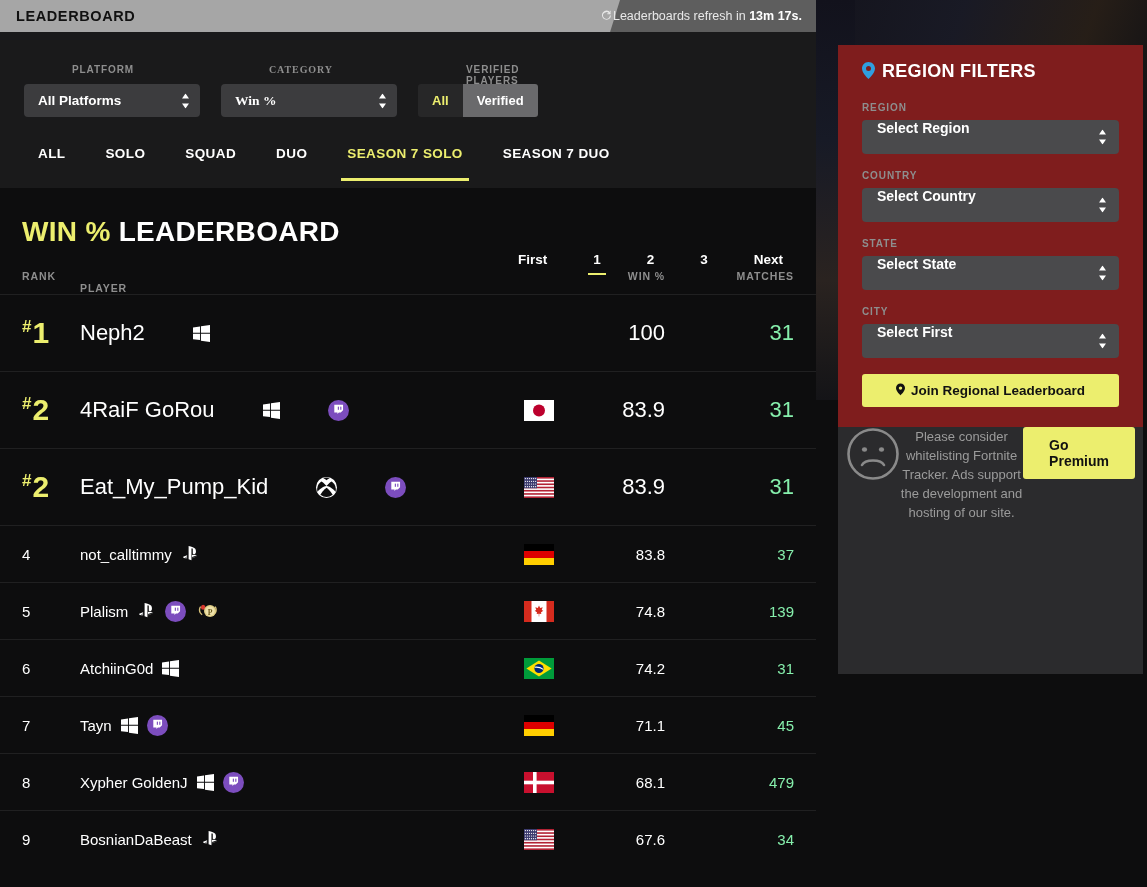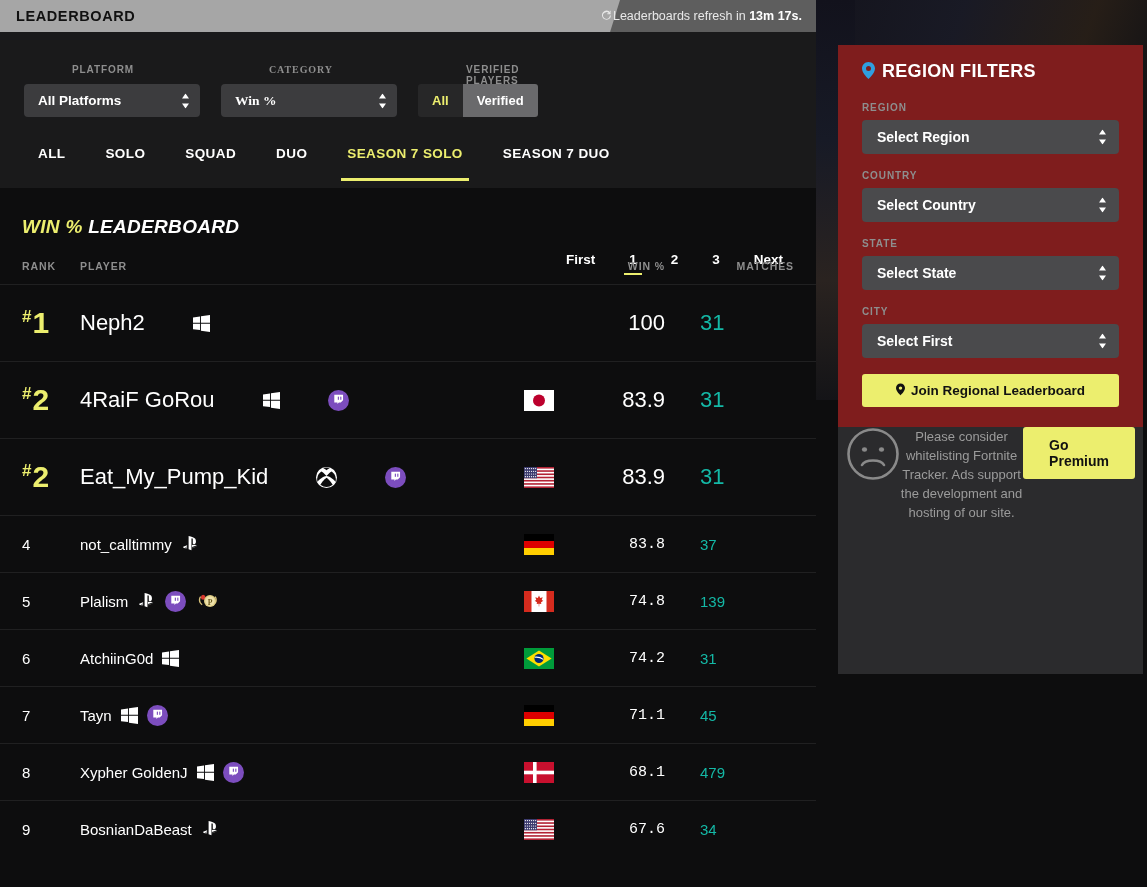--- a/index.html
+++ b/index.html
@@ -100,48 +100,48 @@
     color: #fff; white-space: nowrap;
   }
   .tab.active { color: #ecee6e; }
   .tab.active:after {
     content: ""; position: absolute; left: 14px; right: 14px; bottom: 7px;
     height: 3px; background: #ecee6e;
   }
 
   
   .board-title {
-    padding: 28px 0 0 22px; font-size: 19px; font-weight: bold;
-    letter-spacing: .3px; color: #fff; font-style: italic;
+    padding: 28px 0 0 22px; font-size: 28px; font-weight: bold;
+    letter-spacing: .3px; color: #fff;
   }
   .board-title .hl { color: #ecee6e; }
 
   
   .pager {
     position: absolute; right: 16px; top: 249px;
-    display: flex; align-items: center; gap: 0px;
+    display: flex; align-items: center; gap: 12px;
   }
   .pg {
     position: relative; font-size: 13.5px; font-weight: bold; color: #fff;
     padding: 0 17px; line-height: 22px;
   }
   .pg.first, .pg.next { color: #fff; }
   .pg.active { color: #fff; }
   .pg.active:after {
     content: ""; position: absolute; left: 12px; right: 12px; bottom: -4px;
     height: 2.5px; background: #ecee6e;
   }
 
   
   .thead {
     position: relative; height: 24px; margin-top: 22px;
     font-size: 10.5px; font-weight: bold; color: #8e8e8e; letter-spacing: .9px;
   }
   .th-rank { position: absolute; left: 22px; top: 0; }
-  .th-player { position: absolute; left: 80px; top: 0; }
+  .th-player { position: absolute; left: 80px; top: 12px; }
   .th-win { position: absolute; left: 605px; width: 60px; text-align: right; top: 0; }
   .th-matches { position: absolute; left: 700px; width: 94px; text-align: right; top: 0; }
 
   .row {
     position: relative; border-top: 1px solid #202021;
     display: flex; align-items: center;
   }
   .row.big { height: 77px; }
   .row.small { height: 57px; }
 
@@ -161,25 +161,25 @@
   .row.small .r-player { font-size: 15px; text-align: center; }
 
   .r-flag { position: absolute; left: 524px; width: 30px; height: 21px; }
   .r-flag svg { display: block; width: 30px; height: 21px; }
 
   .r-win {
     position: absolute; left: 585px; width: 80px; text-align: right;
     color: #fff;
   }
   .row.big .r-win { font-size: 22px; }
-  .row.small .r-win { font-size: 15px; font-family: Liberation Mono, monospace; }
+  .row.small .r-win { font-size: 15px; }
 
   .r-matches {
-    position: absolute; left: 700px; width: 94px; text-align: left;
-    color: #14b8a6;
+    position: absolute; left: 700px; width: 94px; text-align: right;
+    color: #86efac;
   }
   .row.big .r-matches { font-size: 22px; }
   .row.small .r-matches { font-size: 15px; }
 
   
   .ico { display: inline-flex; align-items: center; justify-content: center; }
   .ico svg { display: block; }
 
   
   .sidebar {
@@ -191,21 +191,21 @@
   }
   .card-title {
     font-size: 18px; font-weight: bold; color: #fff; letter-spacing: .3px;
     display: flex; align-items: center; gap: 7px; margin-bottom: 20px;
   }
   .pin { color: #2f9fe0; font-size: 17px; line-height: 1; }
   .field { margin-bottom: 16px; }
   .field .flabel { color: #8e8e8e; }
   .side-select {
     position: relative; background: #4a4a4c; border-radius: 4px; height: 34px;
-    display: flex; align-items: center; padding: 0 30px 0 15px;
+    display: flex; padding: 0 30px 0 15px;
     color: #fff; font-size: 14px; font-weight: bold;
   }
   .side-select .caret { position: absolute; right: 12px; top: 50%; transform: translateY(-50%); width:9px; height:15px; }
   .btn-join {
     margin-top: 6px; height: 33px; background: #ecee6e; border-radius: 3px;
     display: flex; align-items: center; justify-content: center; gap: 6px;
     color: #111; font-size: 13.5px; font-weight: bold;
   }
 
   .card-ad {

